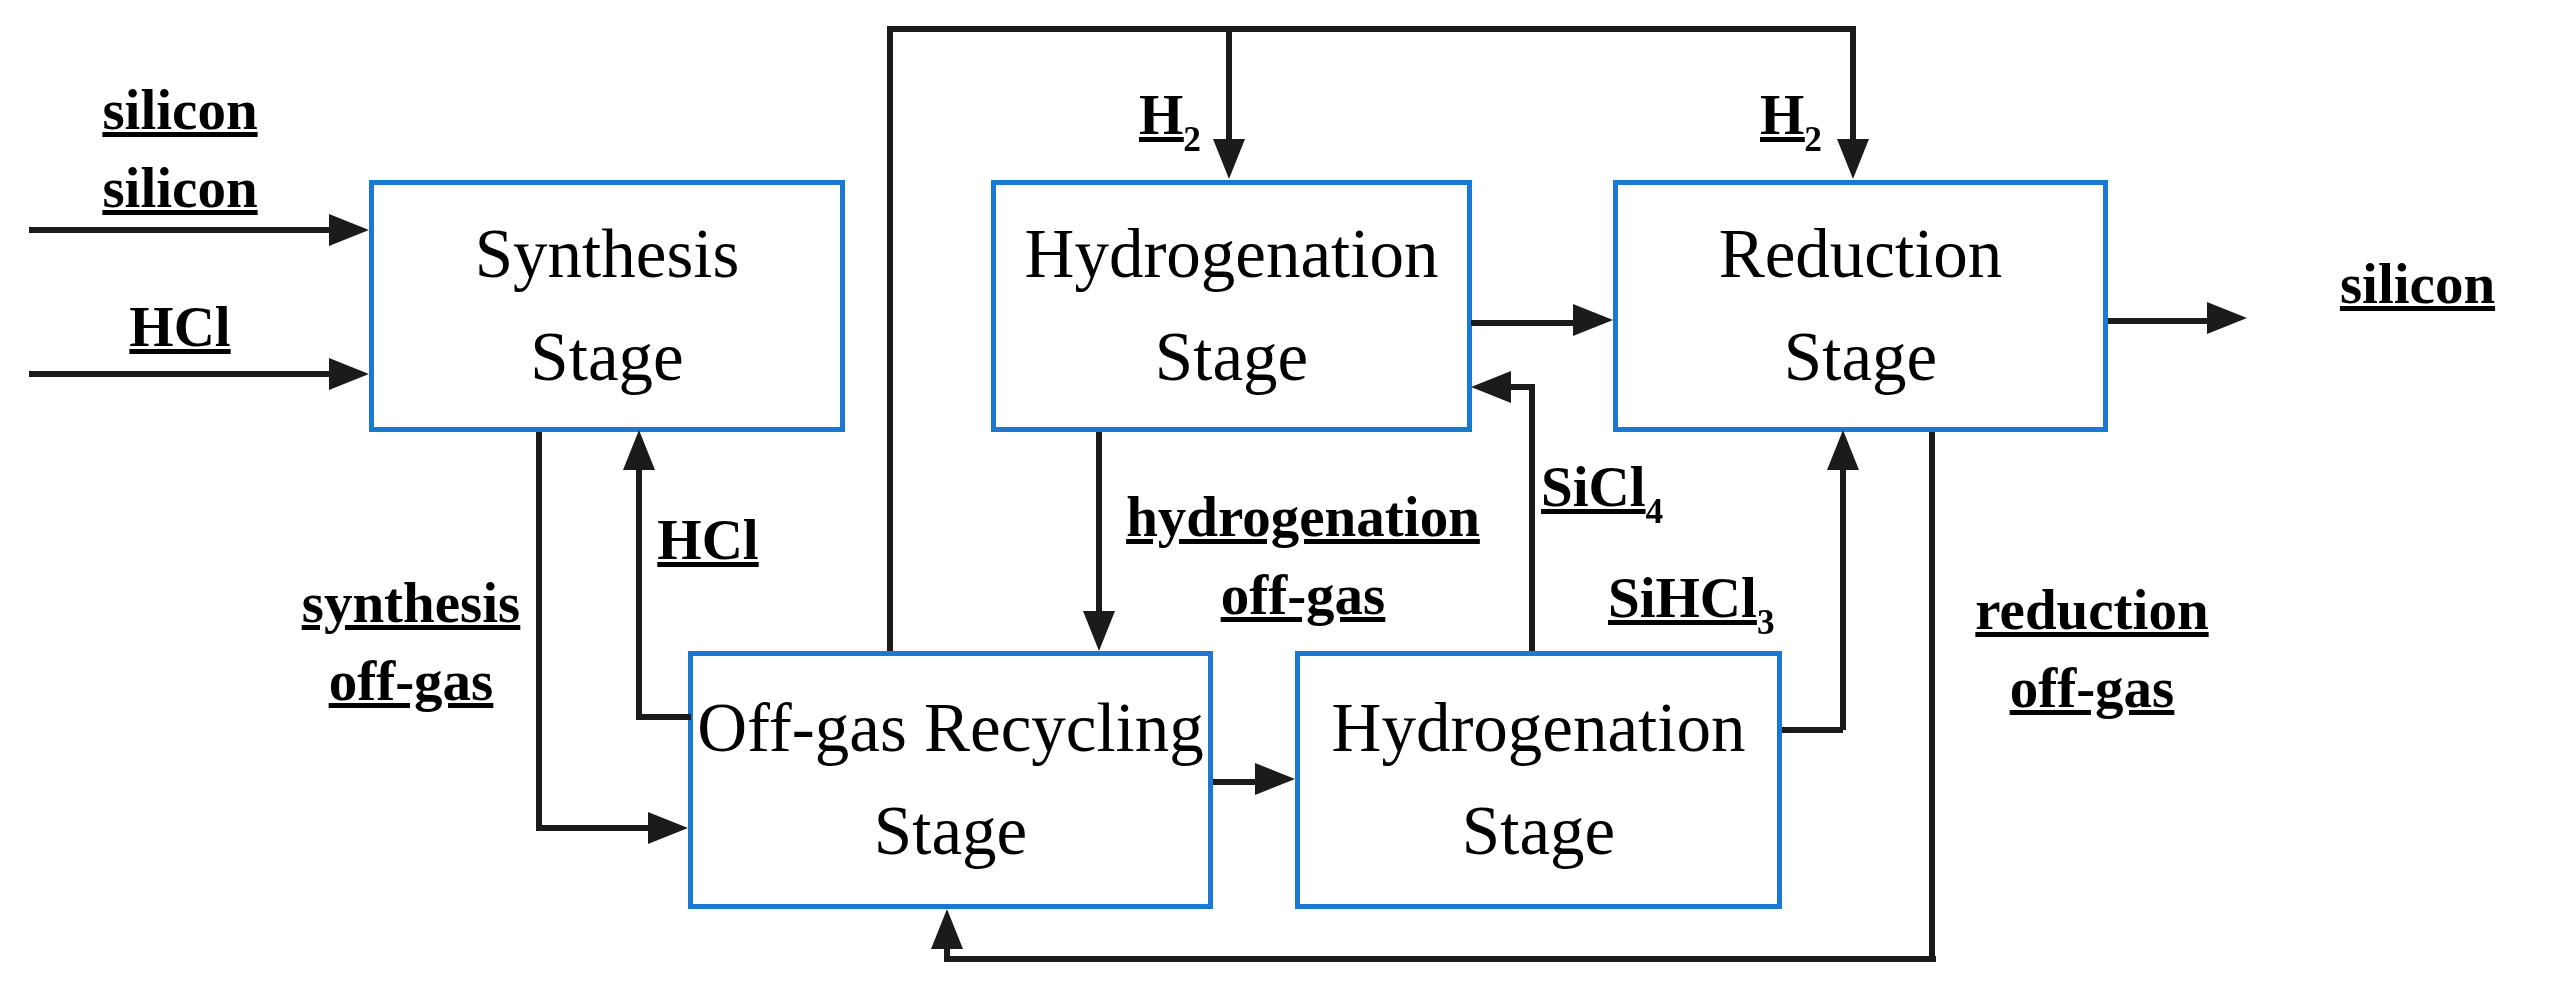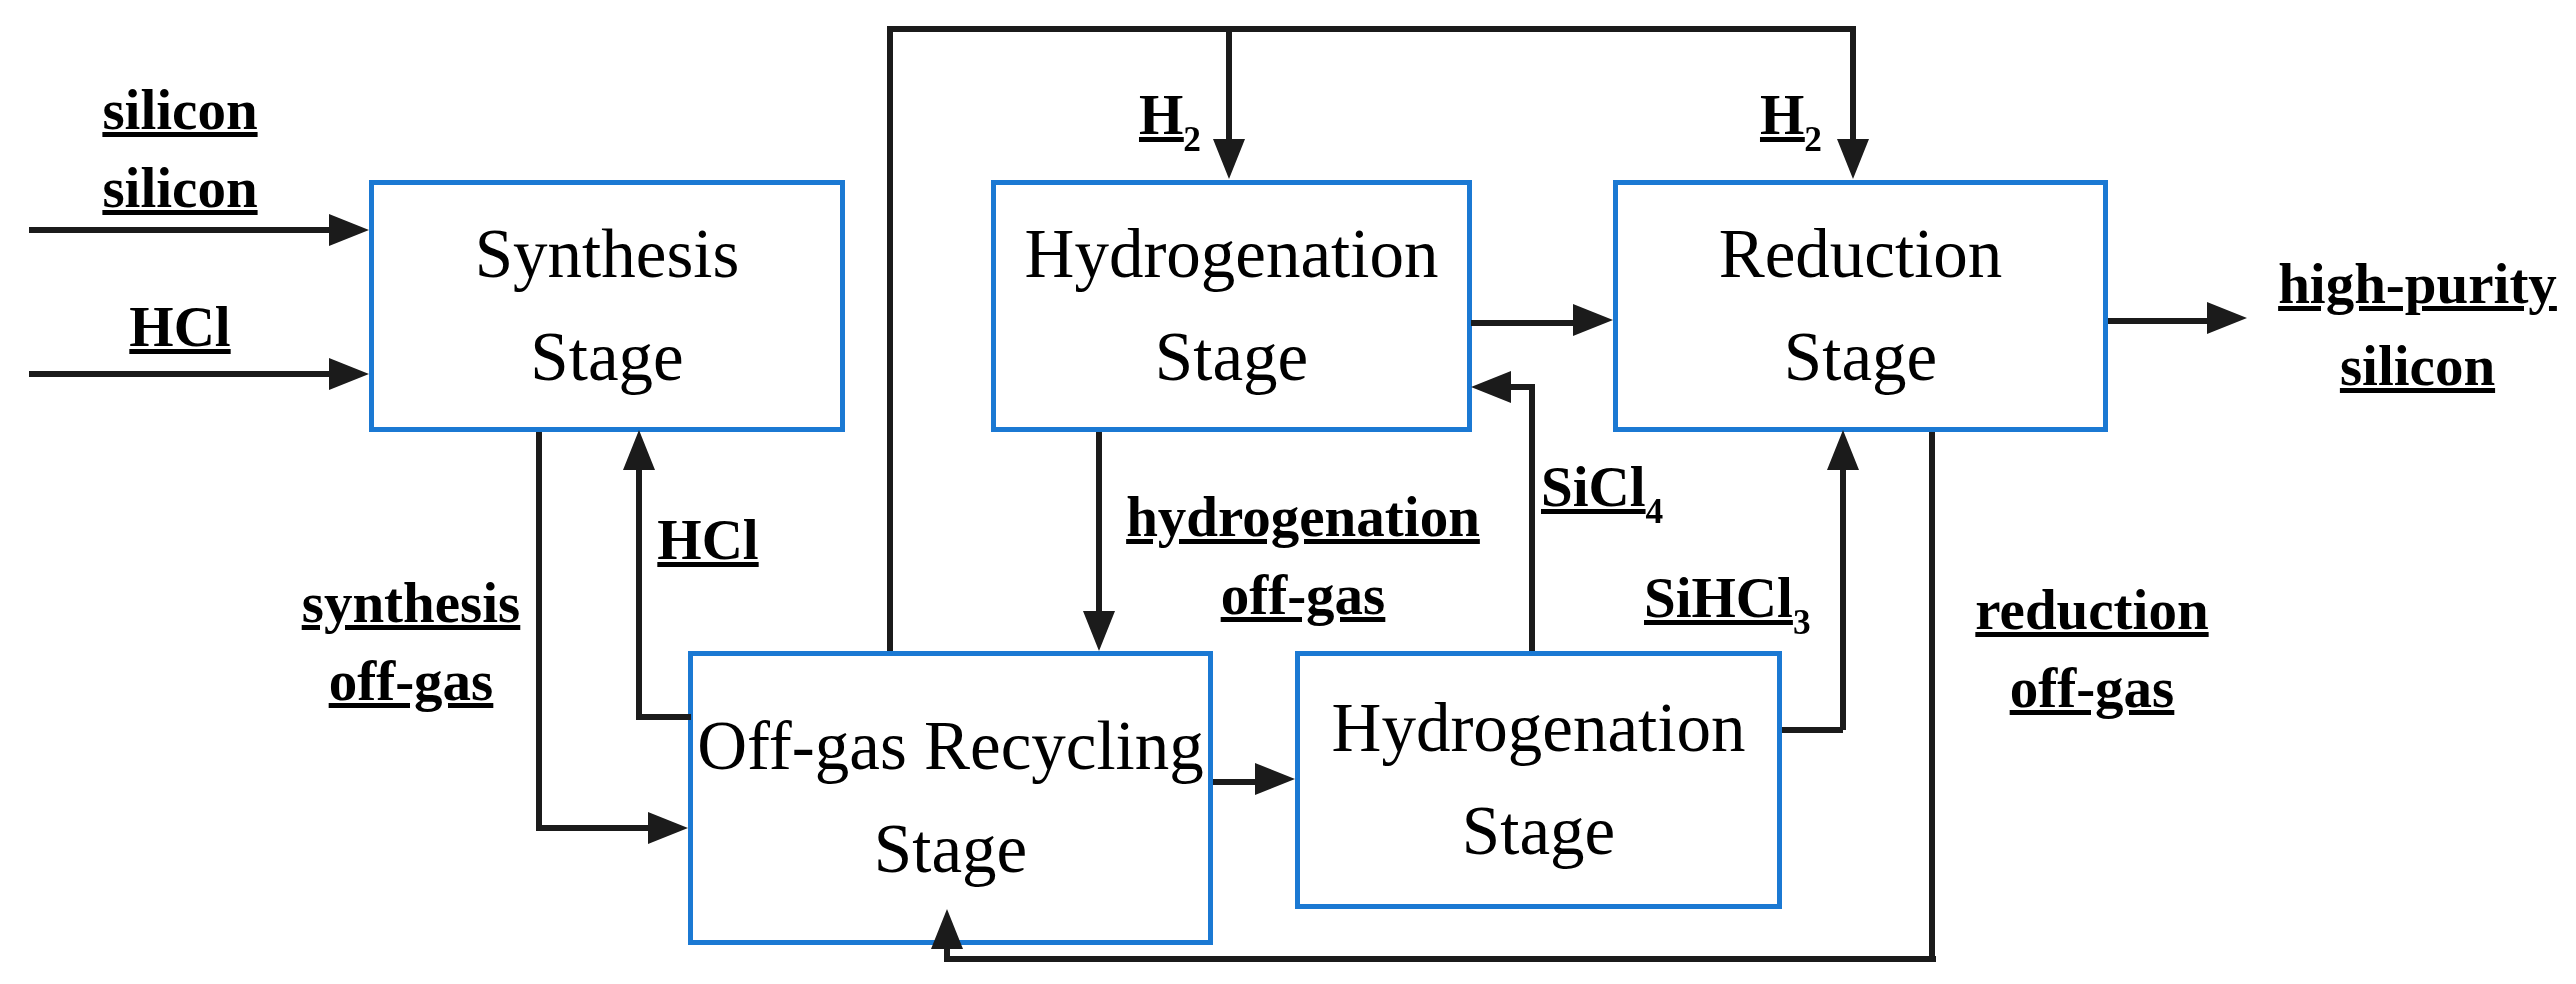--- a/index.html
+++ b/index.html
@@ -24,21 +24,21 @@
     background:#ffffff;
     display:flex;flex-direction:column;
     justify-content:center;align-items:center;
     color:var(--text);
     font-size:69px;line-height:103px;
     text-align:center;white-space:nowrap;
   }
   .b-syn{left:369px;top:180px;width:476px;height:252px;}
   .b-hyd{left:991px;top:180px;width:481px;height:252px;}
   .b-red{left:1613px;top:180px;width:495px;height:252px;}
-  .b-og {left:688px;top:651px;width:525px;height:294px;}
+  .b-og {left:688px;top:651px;width:525px;height:258px;}
   .b-pur{left:1295px;top:651px;width:487px;height:258px;}
   
   .hline{position:absolute;height:5.9px;background:var(--line);}
   .vline{position:absolute;width:5.9px;background:var(--line);}
   .ah{position:absolute;width:0;height:0;}
   .ah.r{border-top:16px solid transparent;border-bottom:16px solid transparent;border-left:40px solid var(--line);}
   .ah.l{border-top:16px solid transparent;border-bottom:16px solid transparent;border-right:40px solid var(--line);}
   .ah.u{border-left:16px solid transparent;border-right:16px solid transparent;border-bottom:40px solid var(--line);}
   .ah.d{border-left:16px solid transparent;border-right:16px solid transparent;border-top:40px solid var(--line);}
   
@@ -51,21 +51,21 @@
   .lbl sub{font-size:0.62em;line-height:0;position:relative;top:0.12em;}
   .l-si-powder{left:22px;top:71px;width:316px;}
   .l-hcl-feed {left:22px;top:288px;width:316px;}
   .l-h2-1{left:1091px;top:76px;width:158px;}
   .l-h2-2{left:1712px;top:76px;width:158px;}
   .l-hp{left:2259px;top:243px;width:317px;line-height:82px;}
   .l-synog{left:264px;top:564px;width:294px;}
   .l-hclrec{left:631px;top:501px;width:154px;}
   .l-hydog{left:1101px;top:478px;width:404px;}
   .l-sicl4{left:1541px;top:448px;width:242px;}
-  .l-sihcl3{left:1644px;top:559px;width:242px;}
+  .l-sihcl3{left:1608px;top:559px;width:242px;}
   .l-redog{left:1945px;top:571px;width:294px;}
 </style>
 </head>
 <body>
 
 <div id="canvas">
 
   <div class="stage-box b-syn">
     <span>Synthesis</span>
     <span>Stage</span>
@@ -142,21 +142,20 @@
   <div class="lbl l-hcl-feed">
     <span>HCl</span>
   </div>
   <div class="lbl l-h2-1">
     <span>H</span><sub>2</sub>
   </div>
   <div class="lbl l-h2-2">
     <span>H</span><sub>2</sub>
   </div>
   <div class="lbl l-hp">
-    <div>high-purity</div>
     <div>silicon</div>
   </div>
   <div class="lbl l-synog">
     <div>synthesis</div>
     <div>off-gas</div>
   </div>
   <div class="lbl l-hclrec">
     <span>HCl</span>
   </div>
   <div class="lbl l-hydog">

